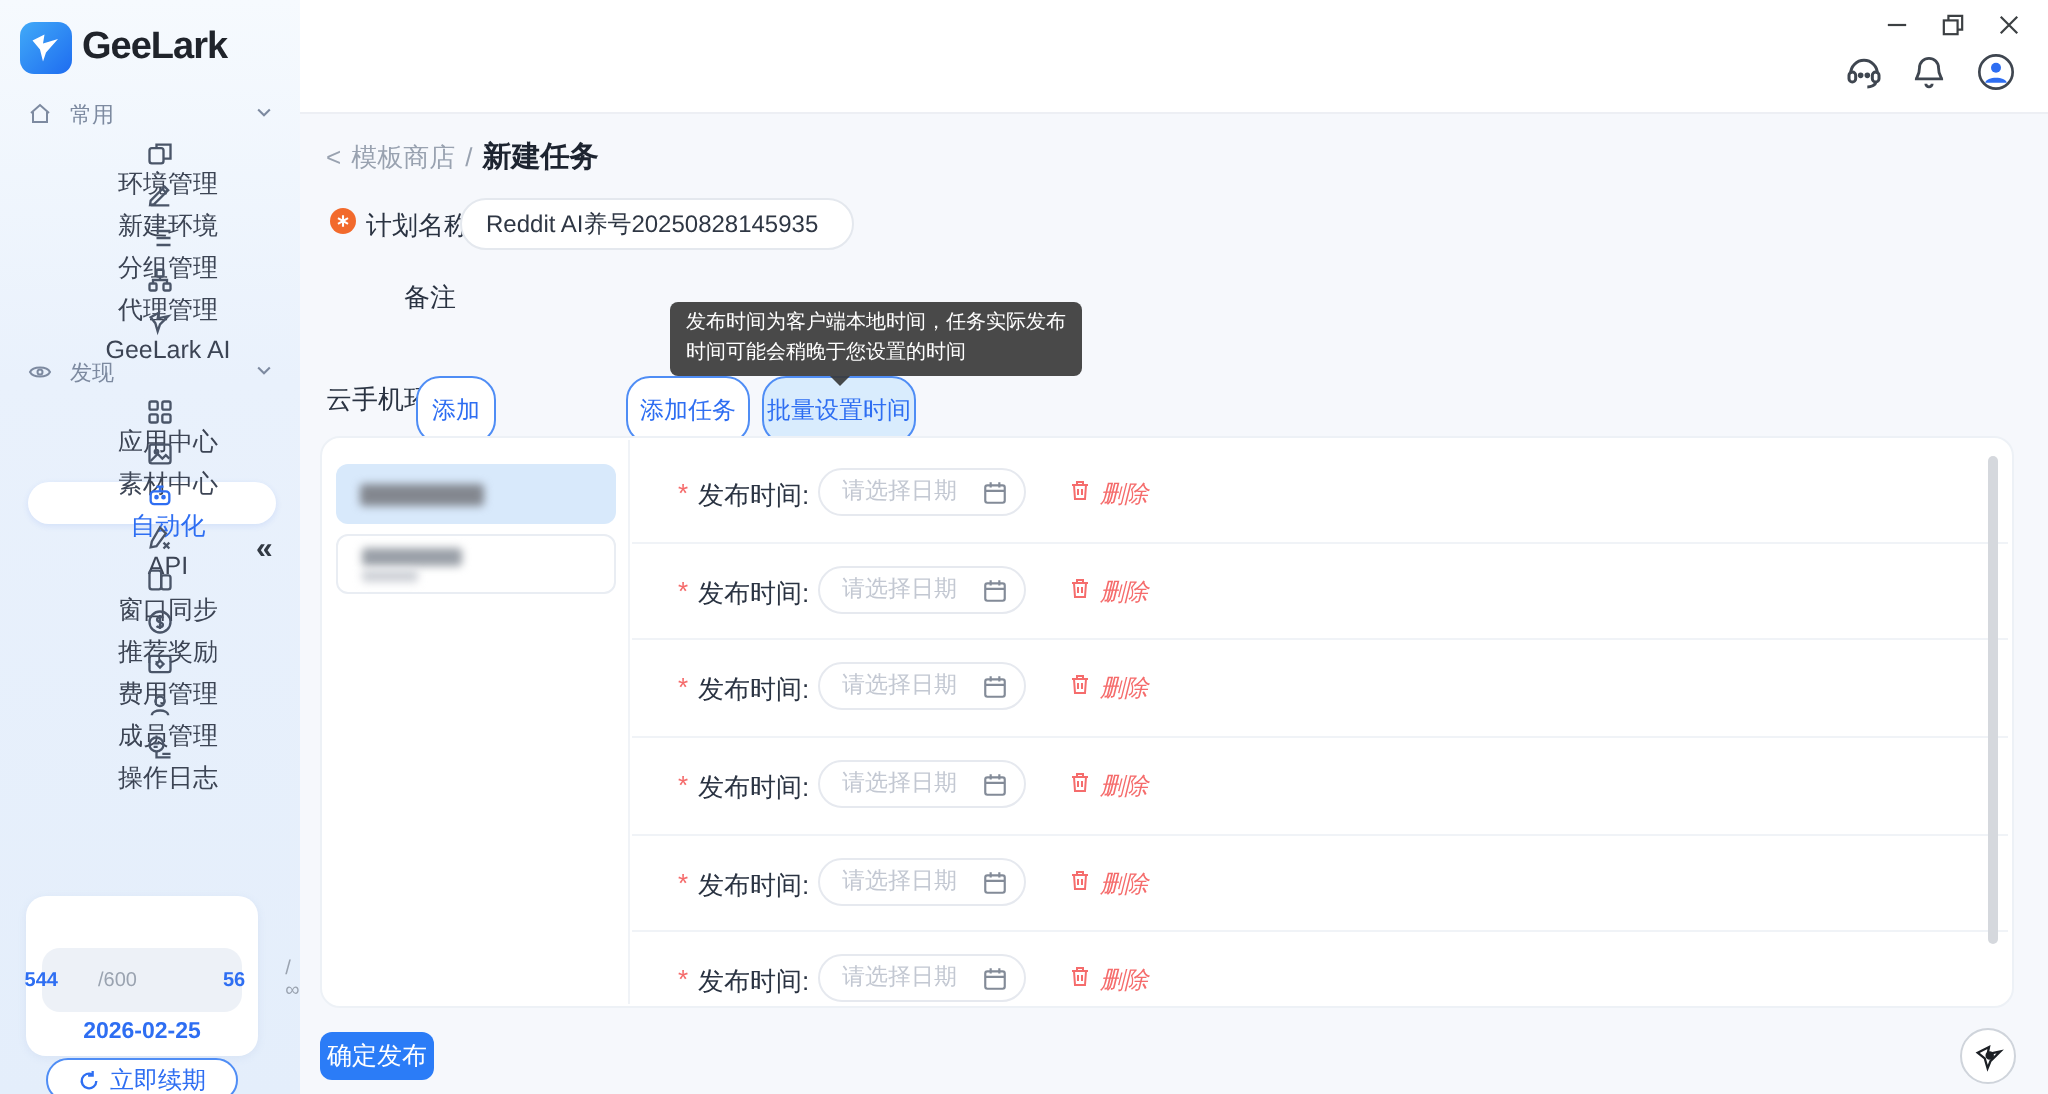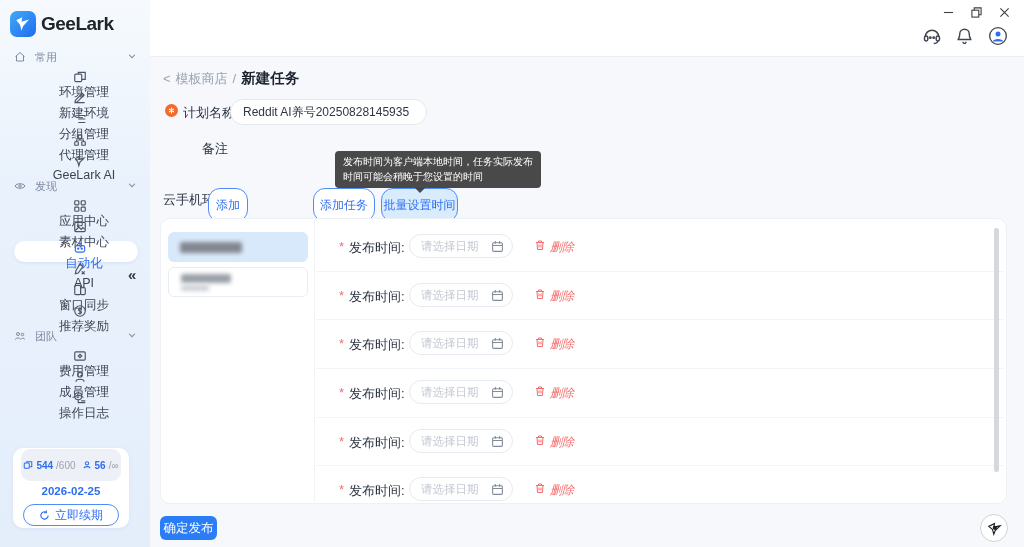--- a/index.html
+++ b/index.html
@@ -21,22 +21,22 @@
   .sec-header .chev { position:absolute; right:13px; top:5px; }
   .nav-item { height:21px; margin:0 12px 0 14px; display:flex; align-items:center; padding-left:16px;
     border-radius:13px; color:#3c4454; font-size:12.5px; cursor:default;flex-direction:column; }
   .nav-item .ni-icon { width:14px; height:14px; display:flex; margin-right:9px; color:#4a5568; }
   .nav-item.active { background:#fff; color:#2e6ef2; box-shadow:0 1px 3px rgba(60,110,230,.12); }
   .nav-item.active .ni-icon { color:#2e6ef2; }
   .collapse-handle { position:absolute; left:128px; top:266px; font-size:15px; color:#333a44; font-weight:bold; }
 
   .plan-card { position:absolute; left:13px; top:448px; width:116px; height:80px;
     background:#fff; border-radius:10px; box-shadow:0 1px 4px rgba(120,150,200,.12); }
-  .plan-badge { margin:1px auto 0; width:100px; height:32px; background:#edf1f7; border-radius:9px;
-    display:flex; align-items:center; justify-content:center; gap:3px; font-size:10px; }
+  .plan-badge { margin:26px auto 0; width:100px; height:32px; background:#edf1f7; border-radius:9px;
+    display:flex; align-items:center; justify-content:center; gap:20px; font-size:10px; }
   .plan-badge .num { color:#2e6ef2; font-weight:bold; }
   .plan-badge .lim { color:#9aa3b0; }
   .plan-date { margin-top:4px; text-align:center; color:#2e6ef2; font-size:11.5px; font-weight:bold; }
   .renew-btn { margin:7px auto 0; width:96px; height:22px; border:1px solid #4f8df5; border-radius:13px;
     background:#fff; color:#2e6ef2; font-size:12px; display:flex; align-items:center; justify-content:center; gap:5px; }
 
   
   .topbar { position:absolute; left:150px; top:0; width:874px; height:57px; background:#fff;
     border-bottom:1px solid #edeff4; z-index:2; }
   .win-controls { position:absolute; right:6px; top:3px; display:flex; }
@@ -236,31 +236,20 @@
       <div class="nav-item">
         <span class="ni-icon">
             <svg width="14" height="14" viewBox="0 0 24 24" fill="none" stroke="currentColor" stroke-width="2">
               <circle cx="12" cy="12" r="9"></circle>
               <path d="M15 8.5 C13 7 9.5 7.6 9.5 10 C9.5 13 14.5 11.5 14.5 14.3 C14.5 16.8 10.5 17 9 15.5 M12 6 V18"></path>
             </svg>
           </span>
         <span>推荐奖励</span>
       </div>
 
-      <div class="sec-header">
-        <svg width="12" height="12" viewBox="0 0 24 24" fill="none" stroke="currentColor" stroke-width="2">
-            <circle cx="8" cy="8" r="3"></circle>
-            <circle cx="17" cy="9" r="2.5"></circle>
-            <path d="M3 19 C3 15 13 15 13 19 M14.5 18 C16 15.5 21 16 21 19"></path>
-          </svg>
-        <span class="lbl">团队</span>
-        <svg class="chev" width="10" height="10" viewBox="0 0 24 24" fill="none" stroke="currentColor" stroke-width="2.5">
-            <path d="M5 9 L12 16 L19 9"></path>
-          </svg>
-      </div>
       <div class="nav-item">
         <span class="ni-icon">
             <svg width="14" height="14" viewBox="0 0 24 24" fill="none" stroke="currentColor" stroke-width="2">
               <rect x="3" y="5" width="18" height="14" rx="2"></rect>
               <path d="M12 9 L15 12 L12 15 L9 12 Z"></path>
             </svg>
           </span>
         <span>费用管理</span>
       </div>
       <div class="nav-item">

